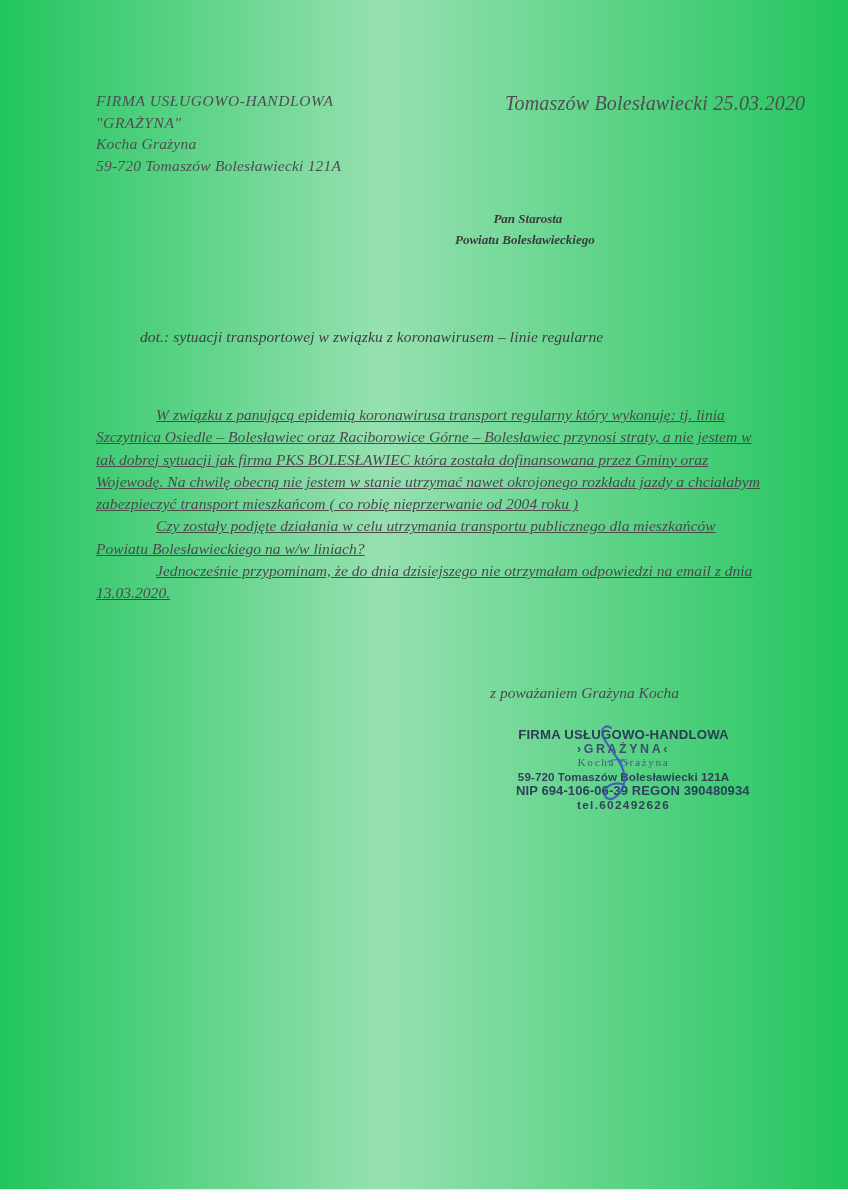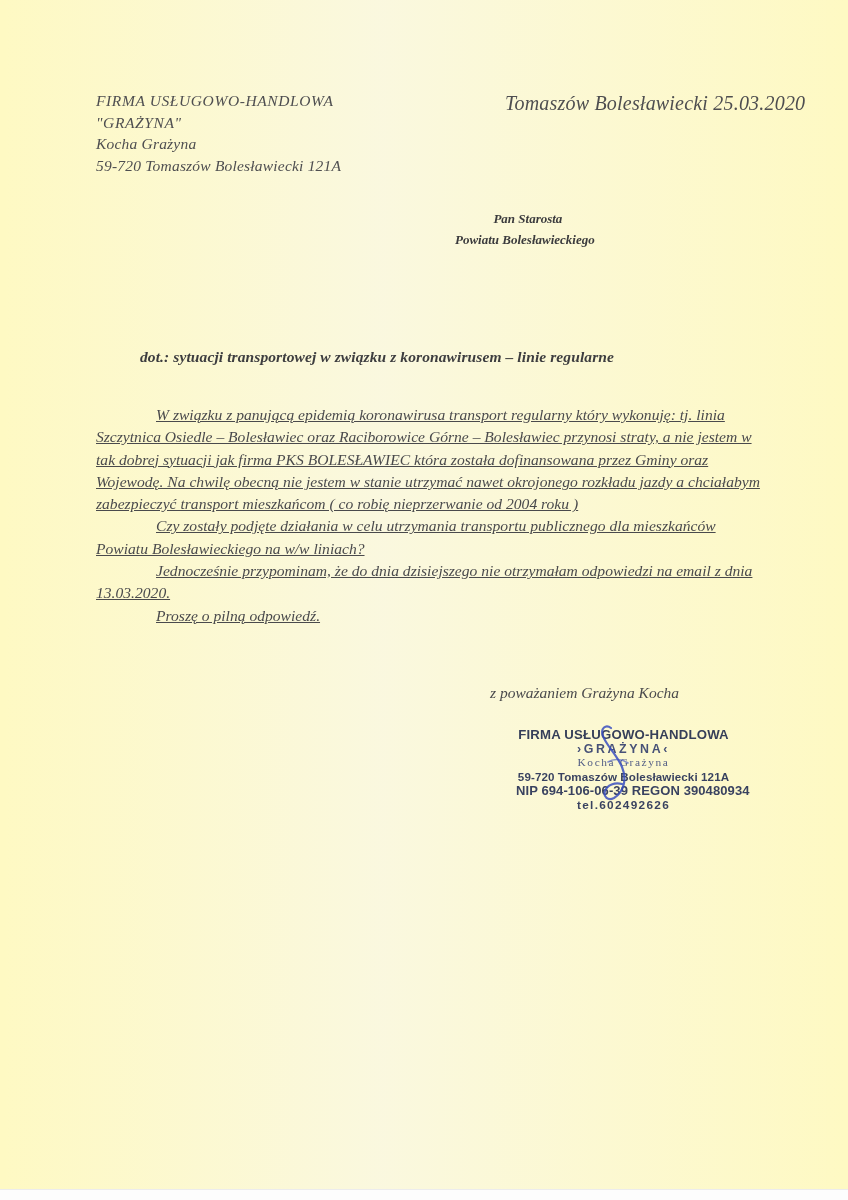--- a/index.html
+++ b/index.html
@@ -7,21 +7,21 @@
     padding: 0;
     background: #ffffff;
   }
   body {
     font-family: "Liberation Serif", serif;
   }
   #page {
     position: relative;
     width: 848px;
     height: 1200px;
-    background: #fef9c3;
+    background: #22c55e;
     overflow: hidden;
   }
   
   #page::before {
     content: "";
     position: absolute;
     inset: 0;
     background:
       linear-gradient(90deg, rgba(250,250,248,0) 0%, rgba(247,247,245,0.55) 45%, rgba(250,250,249,0) 100%);
     pointer-events: none;
@@ -73,26 +73,25 @@
     color: #3b3b3d;
     text-align: center;
     white-space: nowrap;
   }
   .addressee .a1 { margin-left: 6px; }
 
   .subject {
     left: 140px;
     top: 328px;
     font-style: italic;
-    font-weight: bold;
+    font-weight: normal;
     font-size: 15.5px;
     color: #3d3d3f;
     white-space: nowrap;
     letter-spacing: 0.1px;
-    margin-top: 20px;
   }
 
   .body {
     left: 96px;
     top: 404px;
     width: 664px;
     font-style: italic;
     font-size: 15.6px;
     line-height: 22.3px;
     color: #4a4a4c;
@@ -192,21 +191,20 @@
       <div class="a1">Pan Starosta</div>
       <div>Powiatu Bolesławieckiego</div>
     </div>
 
     <div class="blk subject">dot.: sytuacji transportowej w związku z koronawirusem – linie regularne</div>
 
     <div class="blk body">
       <p>W związku z panującą epidemią koronawirusa transport regularny który wykonuję: tj. linia Szczytnica Osiedle – Bolesławiec oraz Raciborowice Górne – Bolesławiec przynosi straty, a nie jestem w tak dobrej sytuacji jak firma PKS BOLESŁAWIEC która została dofinansowana przez Gminy oraz Wojewodę. Na chwilę obecną nie jestem w stanie utrzymać nawet okrojonego rozkładu jazdy a chciałabym zabezpieczyć transport mieszkańcom ( co robię nieprzerwanie od 2004 roku )</p>
       <p>Czy zostały podjęte działania w celu utrzymania transportu publicznego dla mieszkańców Powiatu Bolesławieckiego na w/w liniach?</p>
       <p>Jednocześnie przypominam, że do dnia dzisiejszego nie otrzymałam odpowiedzi na email z dnia 13.03.2020.</p>
-      <p>Proszę o pilną odpowiedź.</p>
     </div>
 
     <div class="blk closing">z poważaniem Grażyna Kocha</div>
 
     <div class="blk stamp">
       <div class="s-line s1">FIRMA USŁUGOWO-HANDLOWA</div>
       <div class="s-line s2">›GRAŻYNA‹</div>
       <div class="s-line s3">Kocha  Grażyna</div>
       <div class="s-line s4">59-720 Tomaszów Bolesławiecki 121A</div>
       <div class="s-line s5">NIP 694-106-06-39  REGON 390480934</div>

